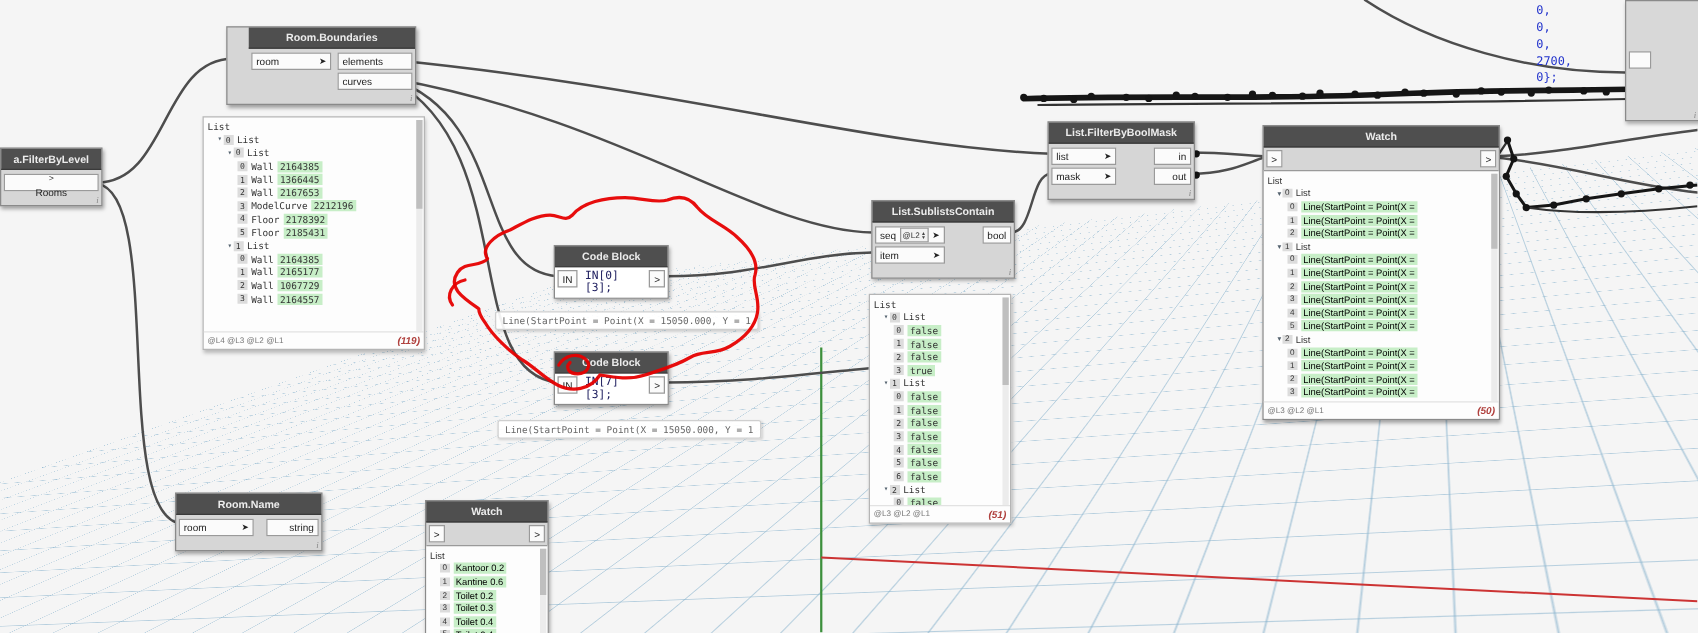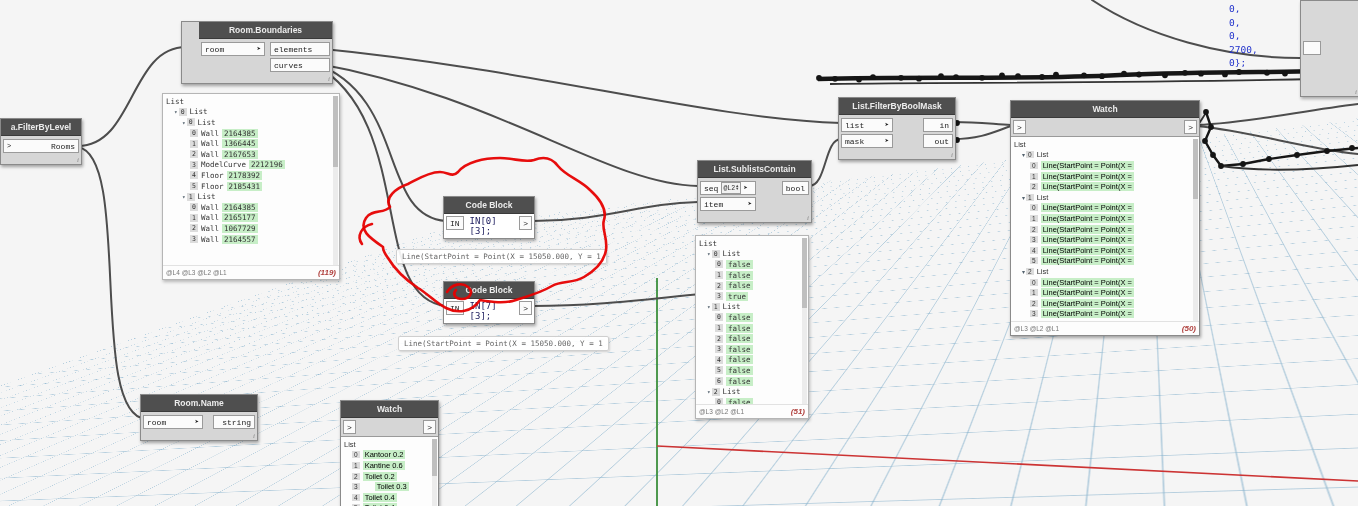--- a/index.html
+++ b/index.html
@@ -25,21 +25,21 @@
 
   
   .node{position:absolute;background:var(--nbody,#d6d6d6);border:1px solid #8a8a8a;
         box-shadow:1px 2px 3px rgba(0,0,0,.35);z-index:3;}
   .nh{background:var(--nhead,#4f4f4f);color:#ececec;font-size:8.5px;font-weight:bold;
       text-align:center;padding:3px 4px;border-bottom:1px solid #3a3a3a;white-space:nowrap;overflow:hidden;}
   .nb{display:flex;justify-content:space-between;padding:3px 2px 11px 2px;position:relative;}
   .pcol{display:flex;flex-direction:column;gap:2px;}
   .pcol.right{align-items:flex-end;}
   .chip{background:var(--pbg,#fbfbfb);border:1px solid #9a9a9a;height:12px;font-size:8px;color:#222;
-        display:flex;align-items:center;gap:3px;padding:0 3px;white-space:nowrap;font-family:Liberation Mono, monospace;}
+        display:flex;align-items:center;gap:3px;padding:0 3px;white-space:nowrap;}
   .pa{font-size:7px;color:#222;}
   .ninfo{position:absolute;right:2px;bottom:0;font:italic 7px "Liberation Serif",serif;color:#888;}
   .code{font-family:"DejaVu Sans Mono",monospace;font-size:9px;color:#202060;background:#fff;
         display:flex;align-items:center;padding:0 4px;}
   .cbbody{display:flex;align-items:stretch;background:#fff;padding:2px;gap:2px;}
   .lvl{display:flex;align-items:center;border:1px solid #9a9a9a;background:#f2f2f2;padding:0 1px;height:10px;}
   .lvl .txt{font-size:6.5px;color:#333;}
   .spins{display:flex;flex-direction:column;line-height:3.2px;margin-left:1px;}
   .spins span{font-size:4px;color:#444;}
 
@@ -305,21 +305,21 @@
       </div>
     <div class="pf">
       <span class="levels">@L3 @L2 @L1</span>
       <span class="count">(51)</span>
     </div>
   </div>
 
   <div class="node" style="left:0;top:118px;width:80px;">
     <div class="nh">a.FilterByLevel</div>
     <div class="nb">
-      <div class="chip" style="width:70px;justify-content:space-between;">
+      <div class="chip" style="width:70px;justify-content:space-between;flex-direction:column;">
         <span class="pa">&gt;</span>
         <span>Rooms</span>
       </div>
       <span class="ninfo">i</span>
     </div>
   </div>
 
   <div class="node" style="left:181px;top:21px;width:133px;padding-left:17px;">
     <div class="nh">Room.Boundaries</div>
     <div class="nb">
@@ -548,21 +548,21 @@
             <span class="val">Kantoor 0.2</span>
           </div>
           <div class="prow" style="padding-left: 8px;">
             <span class="badge">1</span>
             <span class="val">Kantine 0.6</span>
           </div>
           <div class="prow" style="padding-left: 8px;">
             <span class="badge">2</span>
             <span class="val">Toilet 0.2</span>
           </div>
-          <div class="prow" style="padding-left: 8px; gap: 12px;">
+          <div class="prow" style="padding-left: 8px;">
             <span class="badge">3</span>
             <span class="val">Toilet 0.3</span>
           </div>
           <div class="prow" style="padding-left: 8px;">
             <span class="badge">4</span>
             <span class="val">Toilet 0.4</span>
           </div>
           <div class="prow" style="padding-left: 8px;">
             <span class="badge">5</span>
             <span class="val">Toilet 0.4</span>

